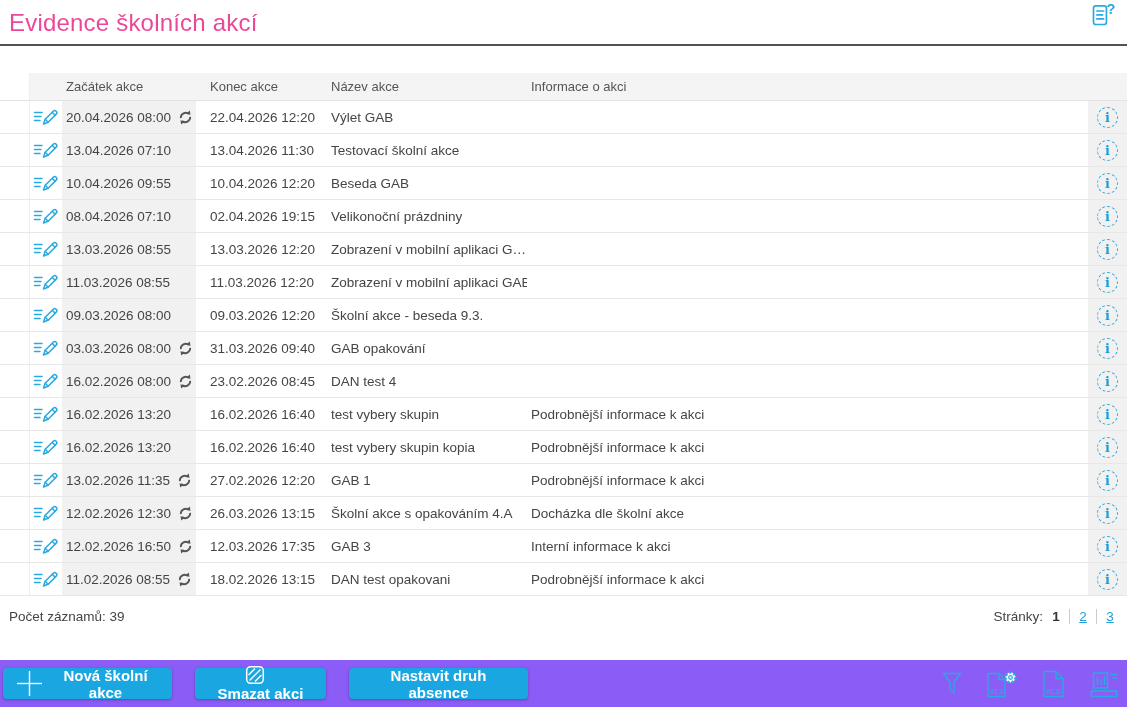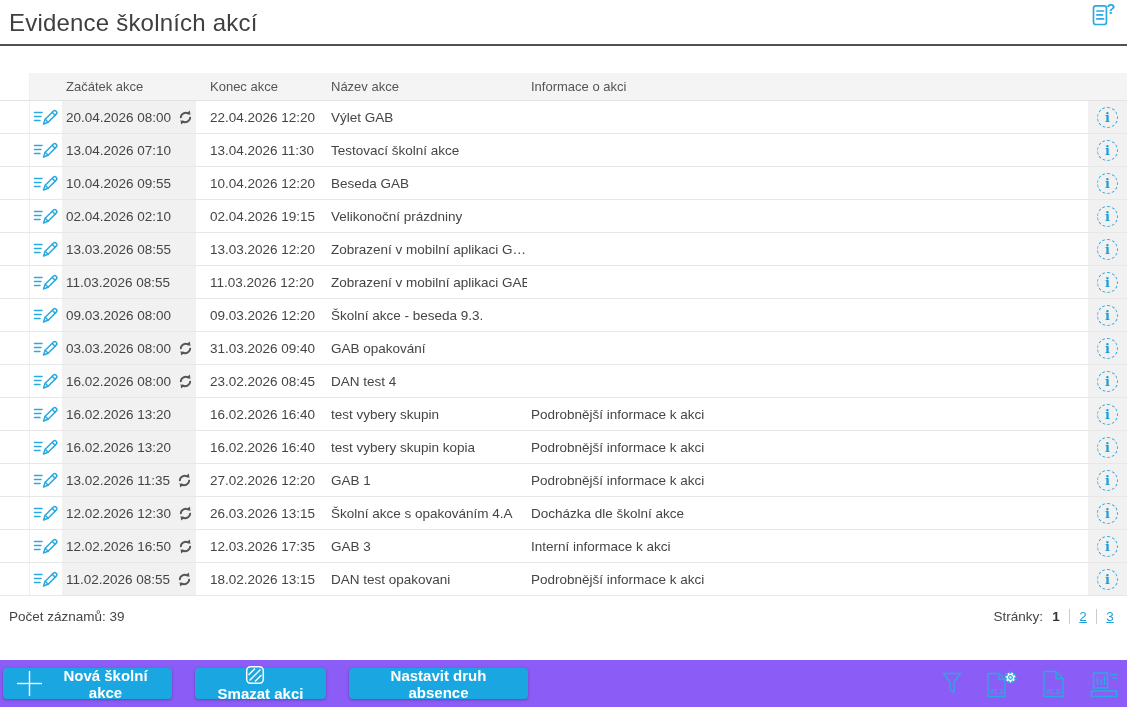--- a/index.html
+++ b/index.html
@@ -5,21 +5,21 @@
   * { box-sizing: border-box; margin: 0; padding: 0; }
   html,body { width:1127px; height:707px; }
   body {
     font-family: "Liberation Sans", sans-serif;
     background:#fff; color:#454545; overflow:hidden;
   }
   .app { width:1127px; height:707px; display:flex; flex-direction:column; position:relative; }
 
   
   .page-header { height:46px; border-bottom:2px solid #525252; position:relative; flex:0 0 auto; }
-  .page-title { position:absolute; left:9px; top:9px; font-size:24px; color:#404040; font-weight:400; letter-spacing:0.2px; }
+  .page-title { position:absolute; left:9px; top:9px; font-size:24px; color:#ec4899; font-weight:400; letter-spacing:0.2px; }
   .help-btn { position:absolute; right:11px; top:3px; width:28px; height:28px; cursor:pointer; display:flex; align-items:center; justify-content:center; background:none; border:none; }
 
   
   .table-wrap { margin-top:27px; flex:0 0 auto; }
   .thead { height:28px; display:flex; background:#f4f4f4; font-size:13px; color:#555; border-bottom:1px solid #e2e2e2; }
   .thead .col-sel { background:#fff; height:100%; }
   .trow { height:33px; display:flex; align-items:stretch; border-bottom:1px solid #e7e7e7; font-size:13.5px; background:#fff; }
   .c { display:flex; align-items:center; overflow:hidden; white-space:nowrap; }
   .col-sel   { width:30px; border-right:1px solid #efefef; }
   .col-edit  { width:32px; justify-content:center; }
@@ -235,21 +235,21 @@
               <line x1="1.5" y1="8.5" x2="8" y2="8.5"></line>
               <line x1="1.5" y1="12.5" x2="7" y2="12.5"></line>
               <path d="M10.5 16 l1.7-4.7 8.1-8.1 a2.05 2.05 0 0 1 2.9 2.9 l-8.1 8.1 z"></path>
               <path d="M12.2 11.3 l2.9 2.9"></path>
               <path d="M19.2 4.3 l2.9 2.9"></path>
             </g>
           </svg>
         </button>
       </div>
       <div class="c col-start">
-        <span>02.04.2026 02:10</span>
+        <span>08.04.2026 07:10</span>
         <span class="rec-icon" style="visibility: hidden;">
           <svg width="15" height="15" viewBox="0 0 16 16">
             <g stroke="#555" stroke-width="1.9" fill="none">
               <path d="M3 8.6 a5.2 5.2 0 0 1 8.6-4.3"></path>
               <path d="M13 7.4 a5.2 5.2 0 0 1 -8.6 4.3"></path>
             </g>
             <path d="M12.6 0.6 l0.7 4.6 -4.2-1.8 z" fill="#555"></path>
             <path d="M3.4 15.4 l-0.7-4.6 4.2 1.8 z" fill="#555"></path>
           </svg>
         </span>

